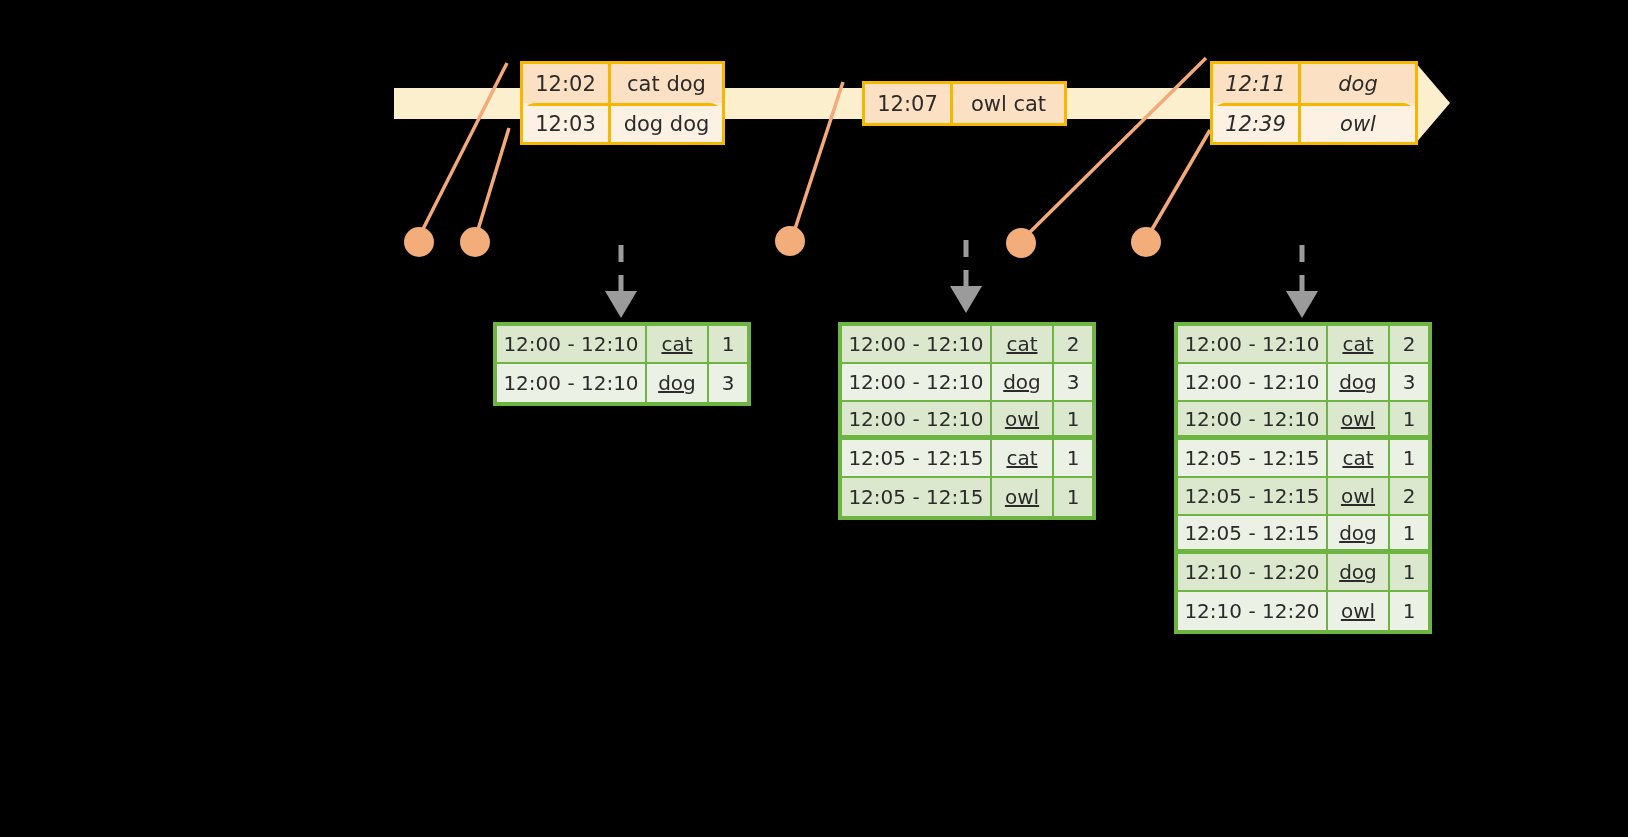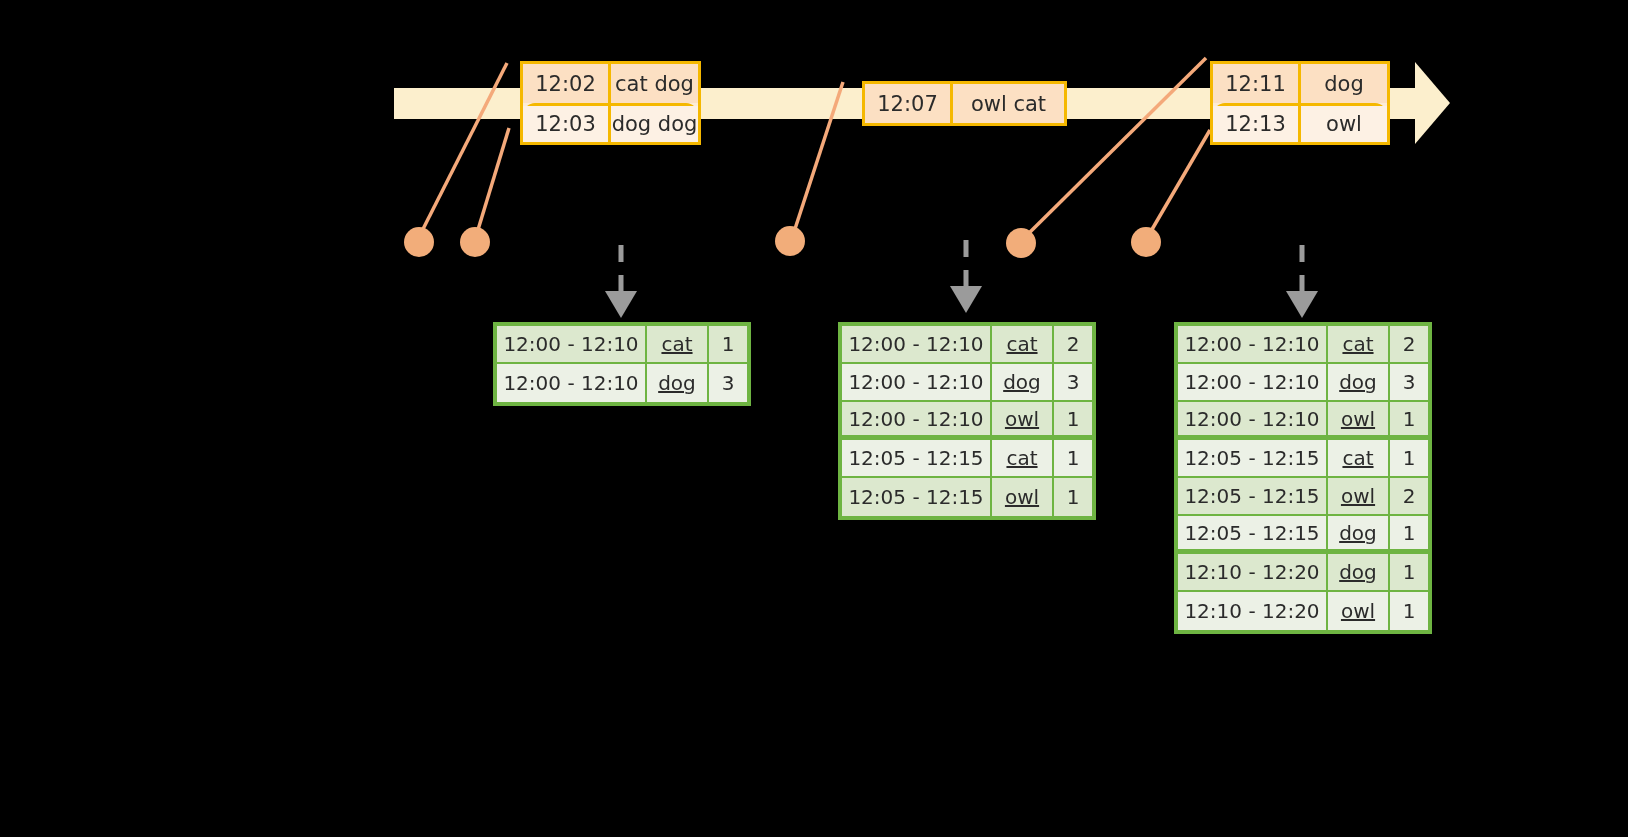--- a/index.html
+++ b/index.html
@@ -146,45 +146,45 @@
     <g>
       <line x1="966" y1="240" x2="966" y2="290" stroke="#9b9b9b" stroke-width="5" stroke-dasharray="17 13"></line>
       <path d="M 950 286 L 982 286 L 966 313 Z" fill="#9b9b9b"></path>
     </g>
     <g>
       <line x1="1302" y1="245" x2="1302" y2="295" stroke="#9b9b9b" stroke-width="5" stroke-dasharray="17 13"></line>
       <path d="M 1286 291 L 1318 291 L 1302 318 Z" fill="#9b9b9b"></path>
     </g>
   </svg>
 
-  <div class="event-box" style="left:520px; top:61px; width:181px;">
+  <div class="event-box" style="left:520px; top:61px; width:205px;">
     <div class="event-row shade-a">
       <div class="ev-cell ev-time">12:02</div>
       <div class="ev-cell ev-payload">cat dog</div>
     </div>
     <div class="event-row shade-b">
       <div class="ev-cell ev-time">12:03</div>
       <div class="ev-cell ev-payload">dog dog</div>
     </div>
   </div>
 
   <div class="event-box" style="left:862px; top:81px; width:205px;">
     <div class="event-row shade-a">
       <div class="ev-cell ev-time">12:07</div>
       <div class="ev-cell ev-payload">owl cat</div>
     </div>
   </div>
 
-  <div class="event-box" style="left:1210px; top:61px; width:180px;">
+  <div class="event-box" style="left:1210px; top:61px; width:208px;font-style:italic;">
     <div class="event-row shade-a">
       <div class="ev-cell ev-time">12:11</div>
       <div class="ev-cell ev-payload">dog</div>
     </div>
     <div class="event-row shade-b">
-      <div class="ev-cell ev-time">12:13</div>
+      <div class="ev-cell ev-time">12:39</div>
       <div class="ev-cell ev-payload">owl</div>
     </div>
   </div>
 
   <div class="result-table" style="left:493px; top:322px; width:258px;">
     <div class="res-row shade-a">
       <div class="res-cell res-window" style="width:150px;">12:00 - 12:10</div>
       <div class="res-cell res-key" style="width:62px;">cat</div>
       <div class="res-cell res-count" style="width:38px;">1</div>
     </div>

